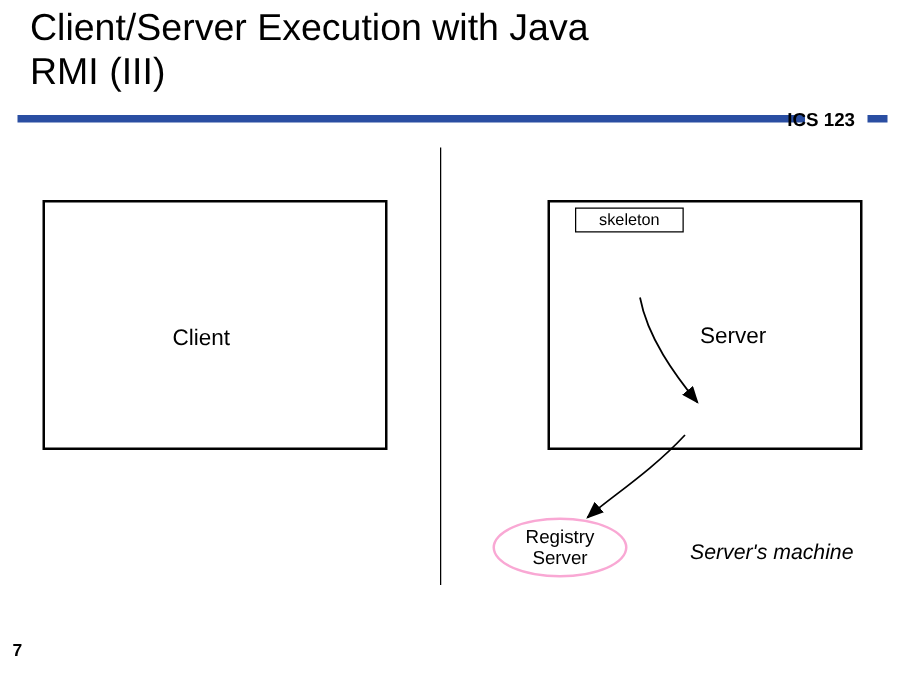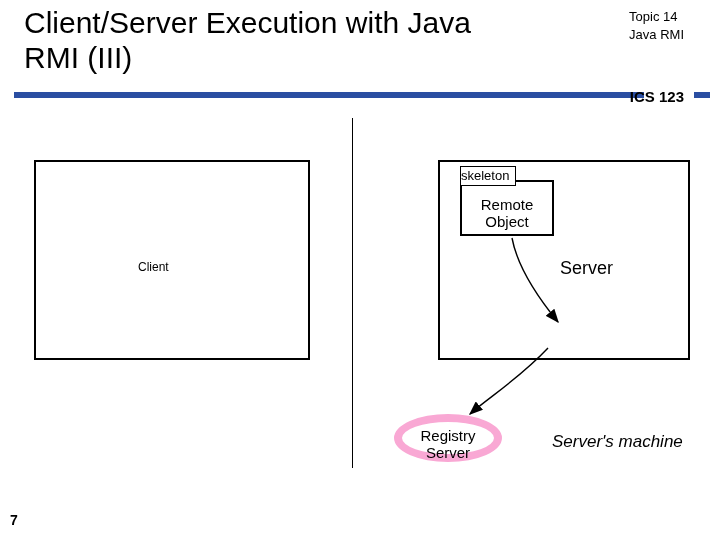--- a/index.html
+++ b/index.html
@@ -9,67 +9,59 @@
   .title { position: absolute; left: 24px; top: 6px; width: 500px; font-family: Verdana, sans-serif; font-size: 30px; line-height: 1.15; font-weight: 400; }
   .topic { position: absolute; right: 36px; top: 8px; font-size: 13px; line-height: 1.35; }
   .course { position: absolute; right: 36px; top: 88px; font-weight: bold; font-size: 15px; }
 
   .blueline { position: absolute; left: 14px; top: 92px; height: 6px; width: 630px; background: #2a4ea2; }
   .blueshort { position: absolute; right: 10px; top: 92px; height: 6px; width: 16px; background: #2a4ea2; }
 
   .divider { position: absolute; left: 352px; top: 118px; width: 0; height: 350px; border-left: 1px solid #000; }
 
   .client-box { position: absolute; left: 34px; top: 160px; width: 276px; height: 200px; border: 2px solid #000; }
-  .client-label { position: absolute; left: 138px; top: 260px; font-size: 12px; }
+  .client-label { position: absolute; left: 138px; top: 260px; font-size: 18px; }
   .client-machine { position: absolute; left: 70px; top: 430px; font-style: italic; font-size: 17px; }
 
   .server-box { position: absolute; left: 438px; top: 160px; width: 252px; height: 200px; border: 2px solid #000; }
   .server-label { position: absolute; left: 560px; top: 258px; font-size: 18px; }
   .server-machine { position: absolute; left: 552px; top: 432px; font-style: italic; font-size: 17px; }
 
   .remote-box { position: absolute; left: 460px; top: 180px; width: 94px; height: 56px; border: 2px solid #000; text-align: center; font-size: 15px; line-height: 1.15; padding-top: 14px; }
-  .skeleton-box { position: absolute; left: 460px; top: 166px; width: 56px; height: 20px; border: 1px solid #000; background: #fff; text-align: left; font-size: 13px; line-height: 18px; }
+  .skeleton-box { position: absolute; left: 460px; top: 166px; width: 87px; height: 20px; border: 1px solid #000; background: #fff; text-align: center; font-size: 13px; line-height: 18px; }
 
   .naming { position: absolute; left: 530px; top: 328px; font-size: 15px; }
 
-  .registry-ellipse { position: absolute; left: 394px; top: 414px; width: 108px; height: 48px; border: 8px solid #f9a8d4; border-radius: 50%; text-align: center; font-size: 15px; line-height: 1.1; padding-top: 6px; background:#fff; }
+  .registry-ellipse { position: absolute; left: 394px; top: 414px; width: 108px; height: 48px; border: 2px solid #f9a8d4; border-radius: 50%; text-align: center; font-size: 15px; line-height: 1.1; padding-top: 6px; background:#fff; }
 
   .arrow-svg { position: absolute; left: 0; top: 0; width: 720px; height: 540px; pointer-events: none; }
 
   .pagenum { position: absolute; left: 10px; bottom: 12px; font-size: 14px; font-weight: bold; }
 </style>
 </head>
 <body>
 
 <div class="slide">
 
   <div class="title">Client/Server Execution with Java RMI (III)</div>
 
-  <div class="topic">
-    <div>Topic 14</div>
-    <div>Java RMI</div>
-  </div>
 
   <div class="blueline"></div>
   <div class="course">ICS 123</div>
   <div class="blueshort"></div>
 
   <div class="divider"></div>
 
   <div class="client-box"></div>
   <div class="client-label">Client</div>
 
   <div class="server-box"></div>
   <div class="server-label">Server</div>
   <div class="server-machine">Server's machine</div>
 
-  <div class="remote-box">
-    <div>Remote</div>
-    <div>Object</div>
-  </div>
   <div class="skeleton-box">skeleton</div>
 
 
   <div class="registry-ellipse">
     <div>Registry</div>
     <div>Server</div>
   </div>
 
   <svg class="arrow-svg" viewBox="0 0 720 540">
     <defs>

